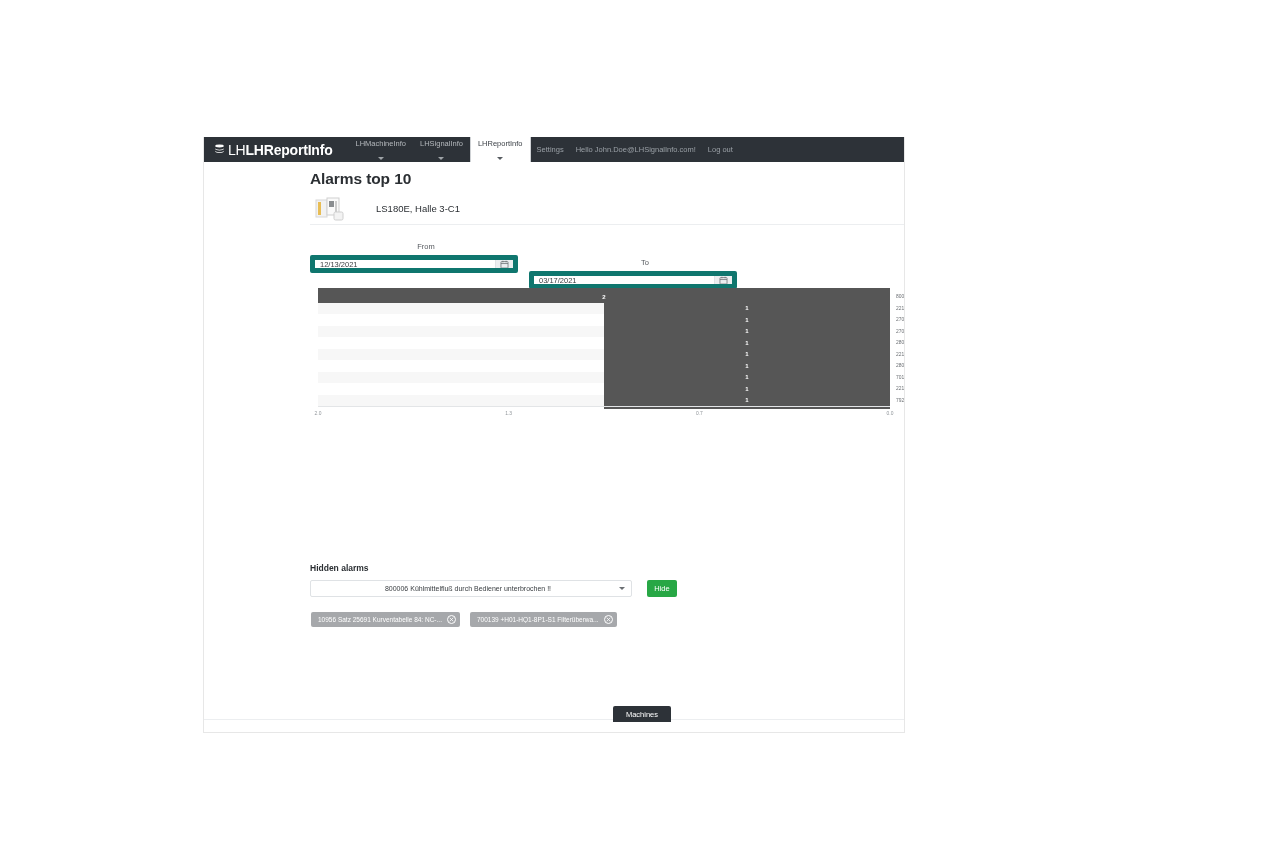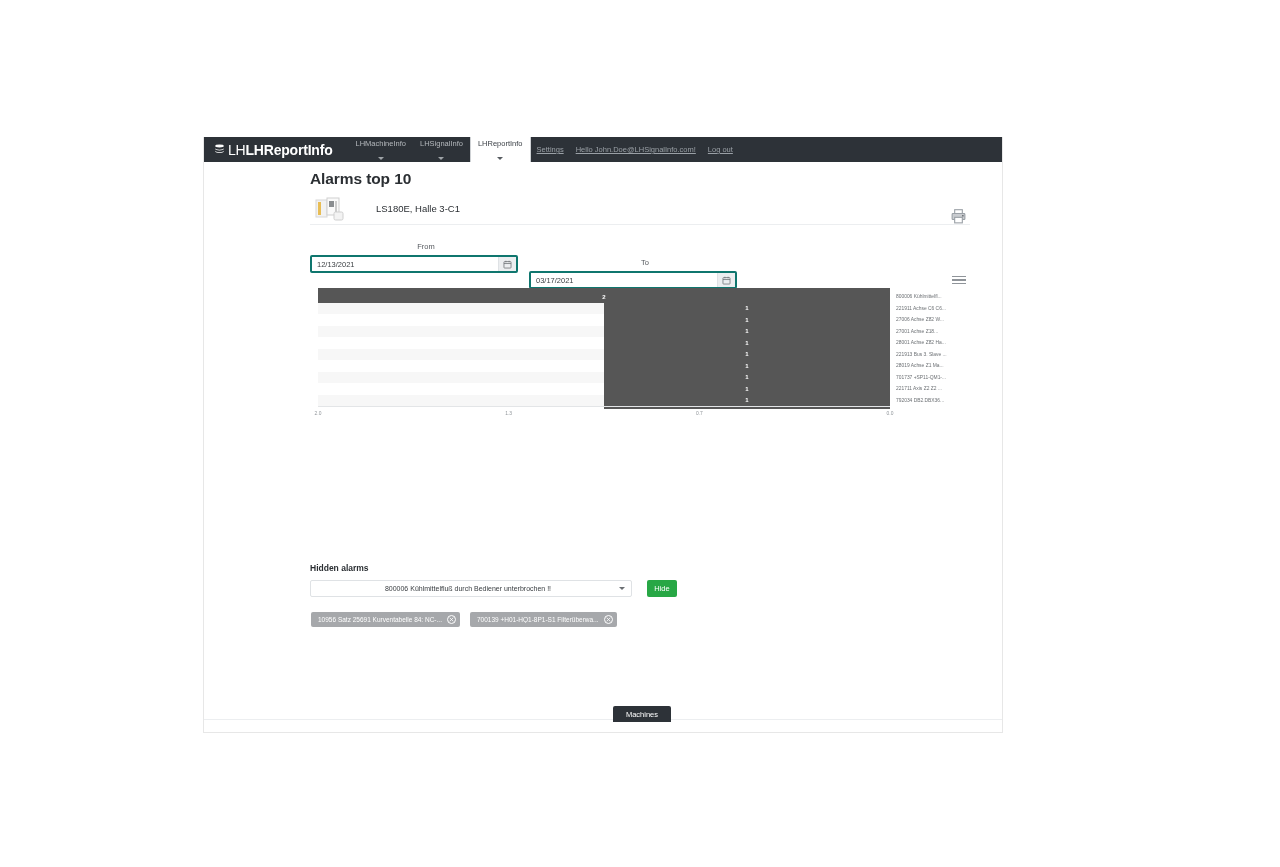--- a/index.html
+++ b/index.html
@@ -8,21 +8,21 @@
     width: 1280px; height: 867px;
     background: #ffffff;
     font-family: "Liberation Sans", sans-serif;
     overflow: hidden;
   }
 
   
   #app-frame {
     position: absolute;
     left: 203px; top: 137px;
-    width: 800px; height: 596px;
+    width: 702px; height: 596px;
     background: #fde047;
     border: 1px solid #e7e7e7;
     border-top: none;
     overflow: hidden;
   }
 
   
   #navbar {
     position: absolute; left: 0; top: 0;
     width: 876px; height: 25px;
@@ -63,21 +63,20 @@
     border-left: 3px solid transparent;
     border-right: 3px solid transparent;
     border-top: 3.5px solid currentColor;
     opacity: .85;
   }
   .nav-plain {
     color: #9aa0a6;
     font-size: 7.5px;
     padding: 4px 6px;
     cursor: pointer;
-    text-decoration: underline;
   }
 
   
   #content {
     position: absolute;
     left: 0; top: 25px;
     width: 876px; height: 571px;
     background: #ffffff;
     text-align: center;
   }
@@ -109,21 +108,21 @@
   
   .date-group { position: absolute; }
   #from-group { left: 106px; top: 80px; width: 208px; }
   #to-group   { left: 325px; top: 96px; width: 208px; }
   .date-label {
     font-size: 7.5px; color: #55595e; display: block; margin-bottom: 4px; padding-left: 24px;
   }
   .date-field {
     display: flex; align-items: stretch;
     height: 18px;
-    border: 2px solid #0f766e;
+    border: 5px solid #0f766e;
     border-radius: 2px;
     background: #ffffff;
     overflow: hidden;
   }
   .date-value {
     flex: 1;
     font-size: 7.5px; color: #3c4044;
     padding: 0 5px;
     display: flex; align-items: center;
     background: #ffffff;

